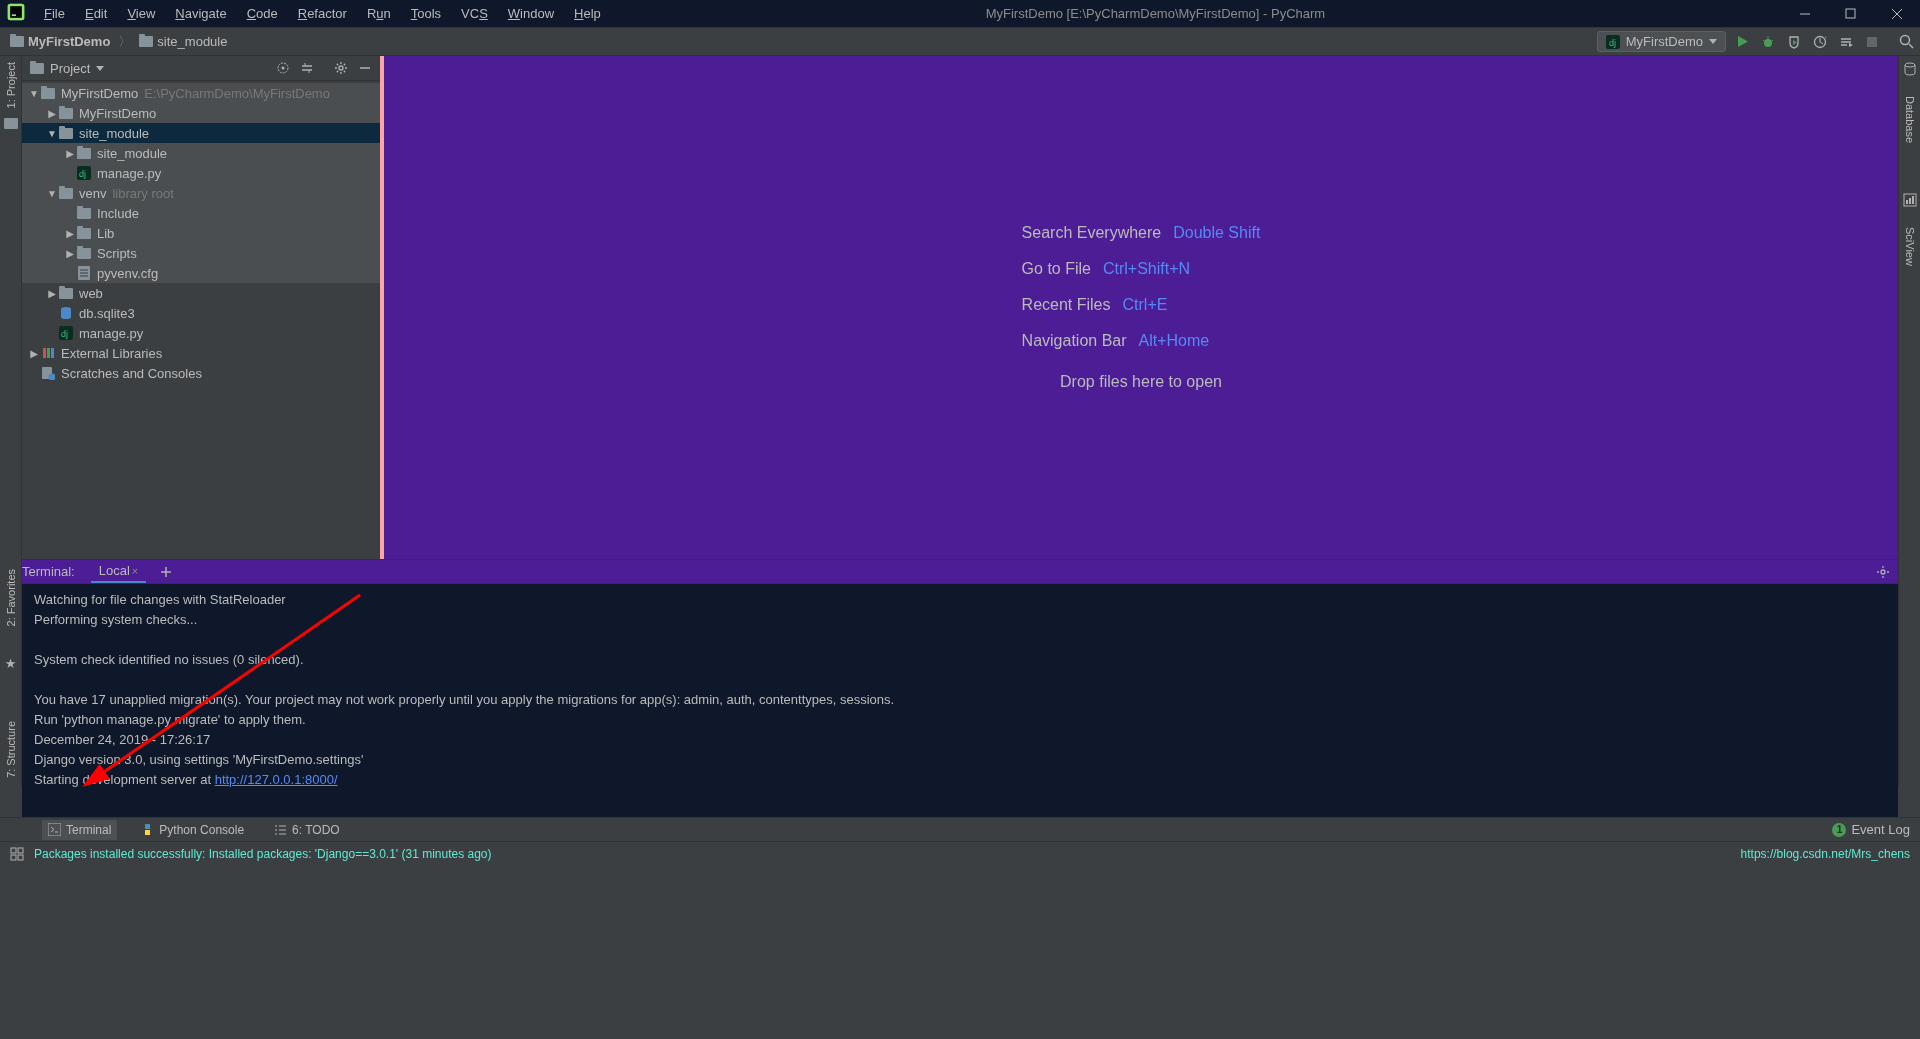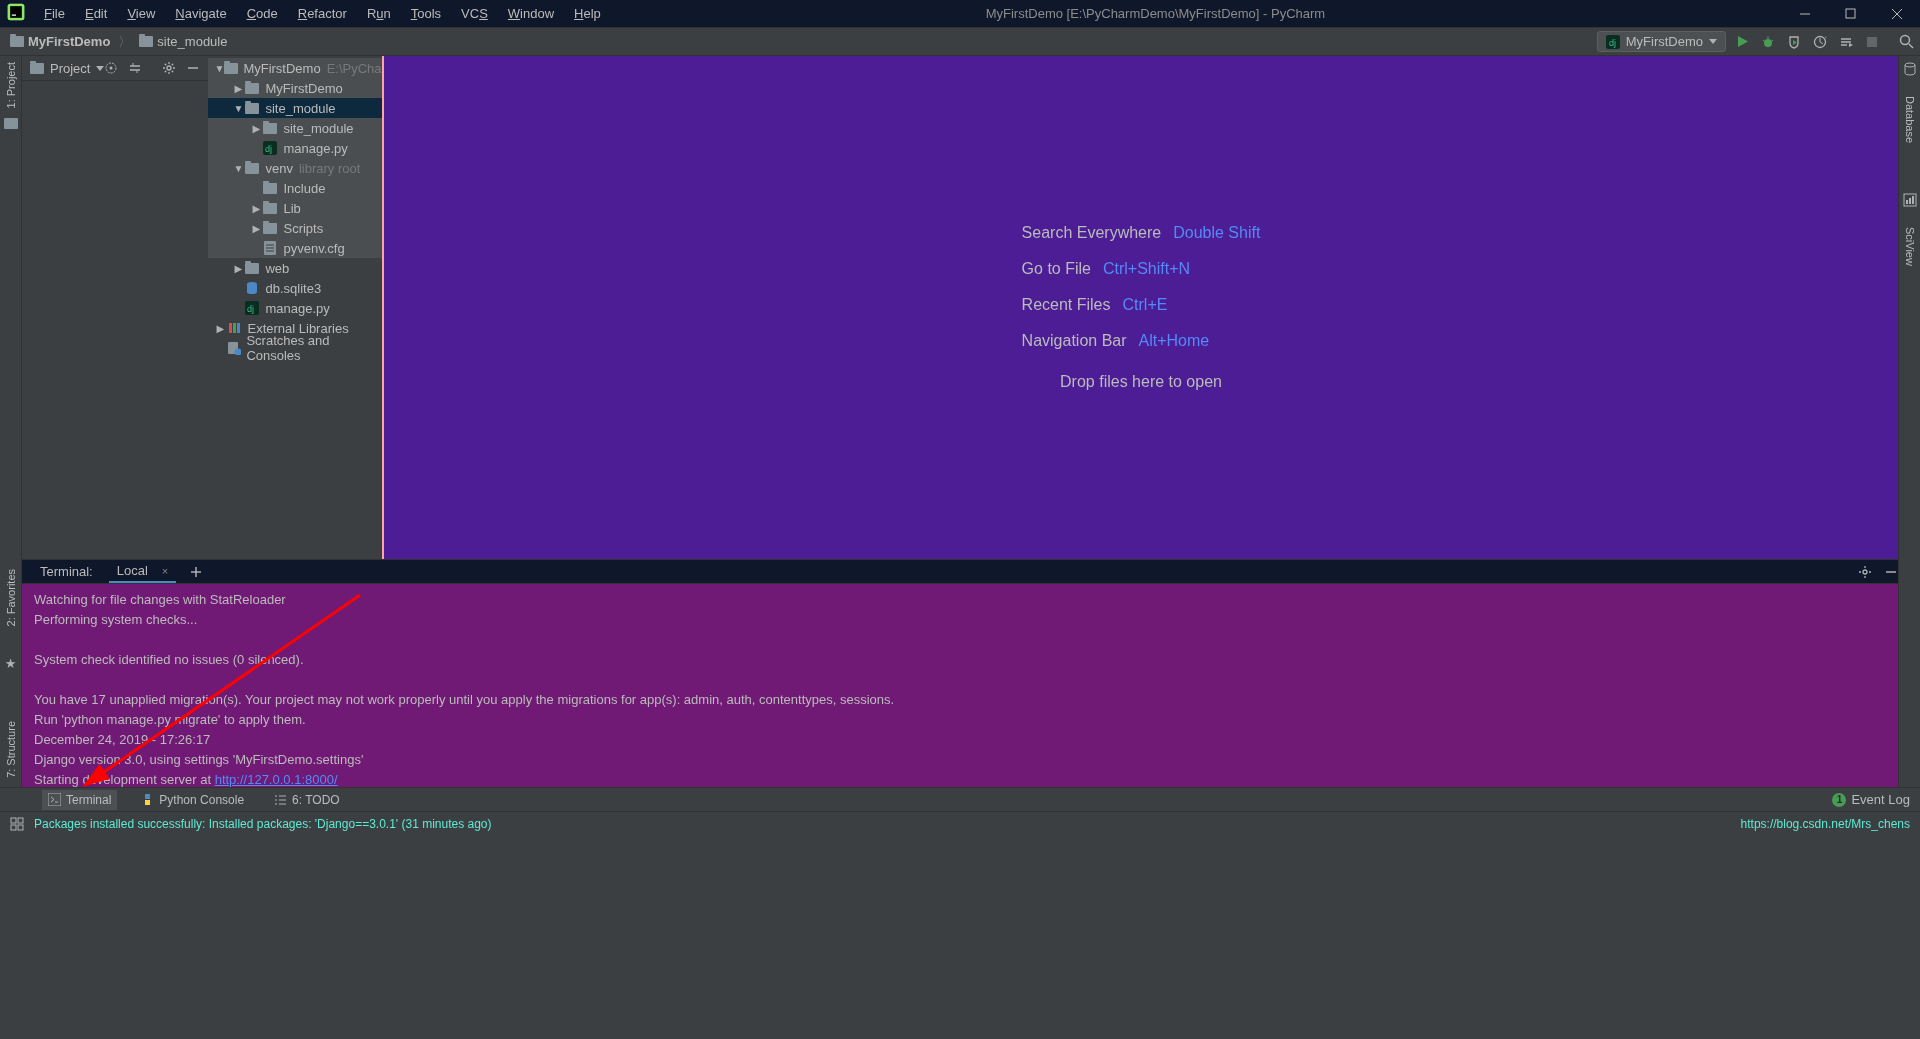--- a/index.html
+++ b/index.html
@@ -26,50 +26,50 @@
 .navbar .tool-icons .ti { width: 16px; height: 16px; display: flex; align-items: center; justify-content: center; }
 
 
 .main { display: flex; height: 503px; }
 .left-rail { width: 22px; background: #3c3f41; border-right: 1px solid #323232; display: flex; flex-direction: column; align-items: center; padding-top: 6px; gap: 10px; }
 .left-rail .vlabel { writing-mode: vertical-rl; transform: rotate(180deg); font-size: 11px; color: #bbbbbb; }
 
 .right-rail { width: 22px; background: #3c3f41; border-left: 1px solid #323232; display: flex; flex-direction: column; align-items: center; padding-top: 6px; gap: 20px; }
 .right-rail .vlabel { writing-mode: vertical-rl; font-size: 11px; color: #bbbbbb; }
 
-.project-panel { width: 362px; background: #3b3f41; border-right: 2px solid #fca5a5; display: flex; flex-direction: row; }
+.project-panel { width: 362px; background: #3b3f41; border-right: 4px solid #fca5a5; display: flex; flex-direction: column; }
 .project-header { height: 25px; display: flex; align-items: center; padding: 0 8px; border-bottom: 1px solid #323232; background: #3c3f41; }
 .project-header .title { display: flex; align-items: center; gap: 6px; flex: 1; color: #bbbbbb; }
 .project-header .icons { display: flex; gap: 10px; color: #afb1b3; }
 
 .tree { flex: 1; padding: 2px 0; overflow: hidden; background: #3c3f41; }
 .tree-row { display: flex; align-items: center; height: 20px; padding-left: 8px; color: #bbbbbb; cursor: default; }
 .tree-row .arrow { width: 12px; text-align: center; color: #afb1b3; font-size: 10px; }
 .tree-row .ticon { width: 16px; height: 16px; margin-right: 5px; display: flex; align-items: center; justify-content: center; }
 .tree-row .path-hint { color: #787878; margin-left: 6px; }
 .tree-row.selected { background: #0d293e; }
 .tree-row.hl { background: #4b4e50; }
 
 .i0{padding-left:6px}.i1{padding-left:24px}.i2{padding-left:42px}
 
 .editor-empty { flex: 1; background: #4c1d95; display: flex; flex-direction: column; align-items: center; justify-content: center; gap: 15px; }
 .editor-empty .hint-row { font-size: 16px; color: #bbbbbb; display: flex; gap: 12px; }
 .editor-empty .hint-row .sc { color: #548af7; }
 .editor-empty .drop { font-size: 16px; color: #bbbbbb; margin-top: 8px; }
 
 
-.terminal-header { height: 25px; background: #0f172a; display: flex; align-items: center; padding: 0 22px; border-top: 1px solid #323232; border-bottom: 1px solid #323232; }
+.terminal-header { height: 25px; background: #4c1d95; display: flex; align-items: center; padding: 0 4px; border-top: 1px solid #323232; border-bottom: 1px solid #323232; }
 .terminal-header .label { color: #bbbbbb; margin-right: 16px; }
-.terminal-header .tab { color: #bbbbbb; padding: 3px 8px; border-bottom: 2px solid #4a88c7; display: flex; align-items: center; gap: 14px; }
+.terminal-header .tab { color: #bbbbbb; padding: 3px 8px; border-bottom: 2px solid #4a88c7; display: flex; align-items: center; gap: 2px; }
 .terminal-header .tab .x { color: #888; font-size: 11px; }
 .terminal-header .plus { margin-left: 14px; color: #afb1b3; }
 .terminal-header .spacer { flex: 1; }
 .terminal-header .ticons { display: flex; gap: 12px; color: #afb1b3; }
 
-.terminal-body { background: #701a75; padding: 6px 12px; font-family: Consolas, monospace; font-size: 13px; color: #bbbbbb; line-height: 20px; height: 203px; position: relative; margin-left: 22px; margin-right: 22px; }
+.terminal-body { background: #0f172a; padding: 6px 12px; font-family: Consolas, monospace; font-size: 13px; color: #bbbbbb; line-height: 20px; height: 233px; position: relative; margin-left: 22px; margin-right: 22px; }
 .terminal-body a { color: #548af7; text-decoration: underline; }
 .left-rail-bottom { position: absolute; left: 0; top: 559px; width: 22px; height: 228px; background: #3c3f41; border-right: 1px solid #323232; display: flex; flex-direction: column; align-items: center; gap: 30px; padding-top: 10px; }
 .left-rail-bottom .vlabel { writing-mode: vertical-rl; transform: rotate(180deg); font-size: 11px; color: #bbbbbb; }
 .right-rail-bottom { position: absolute; right: 0; top: 559px; width: 22px; height: 228px; background: #3c3f41; border-left: 1px solid #323232; }
 
 
 .bottom-tools { height: 24px; background: #3c3f41; display: flex; align-items: center; border-top: 1px solid #323232; padding: 0 10px; gap: 18px; }
 .bottom-tools .tb { display: flex; align-items: center; gap: 5px; color: #bbbbbb; font-size: 12px; padding: 3px 6px; }
 .bottom-tools .tb.active { background: #4c5052; }
 .bottom-tools .spacer { flex: 1; }

